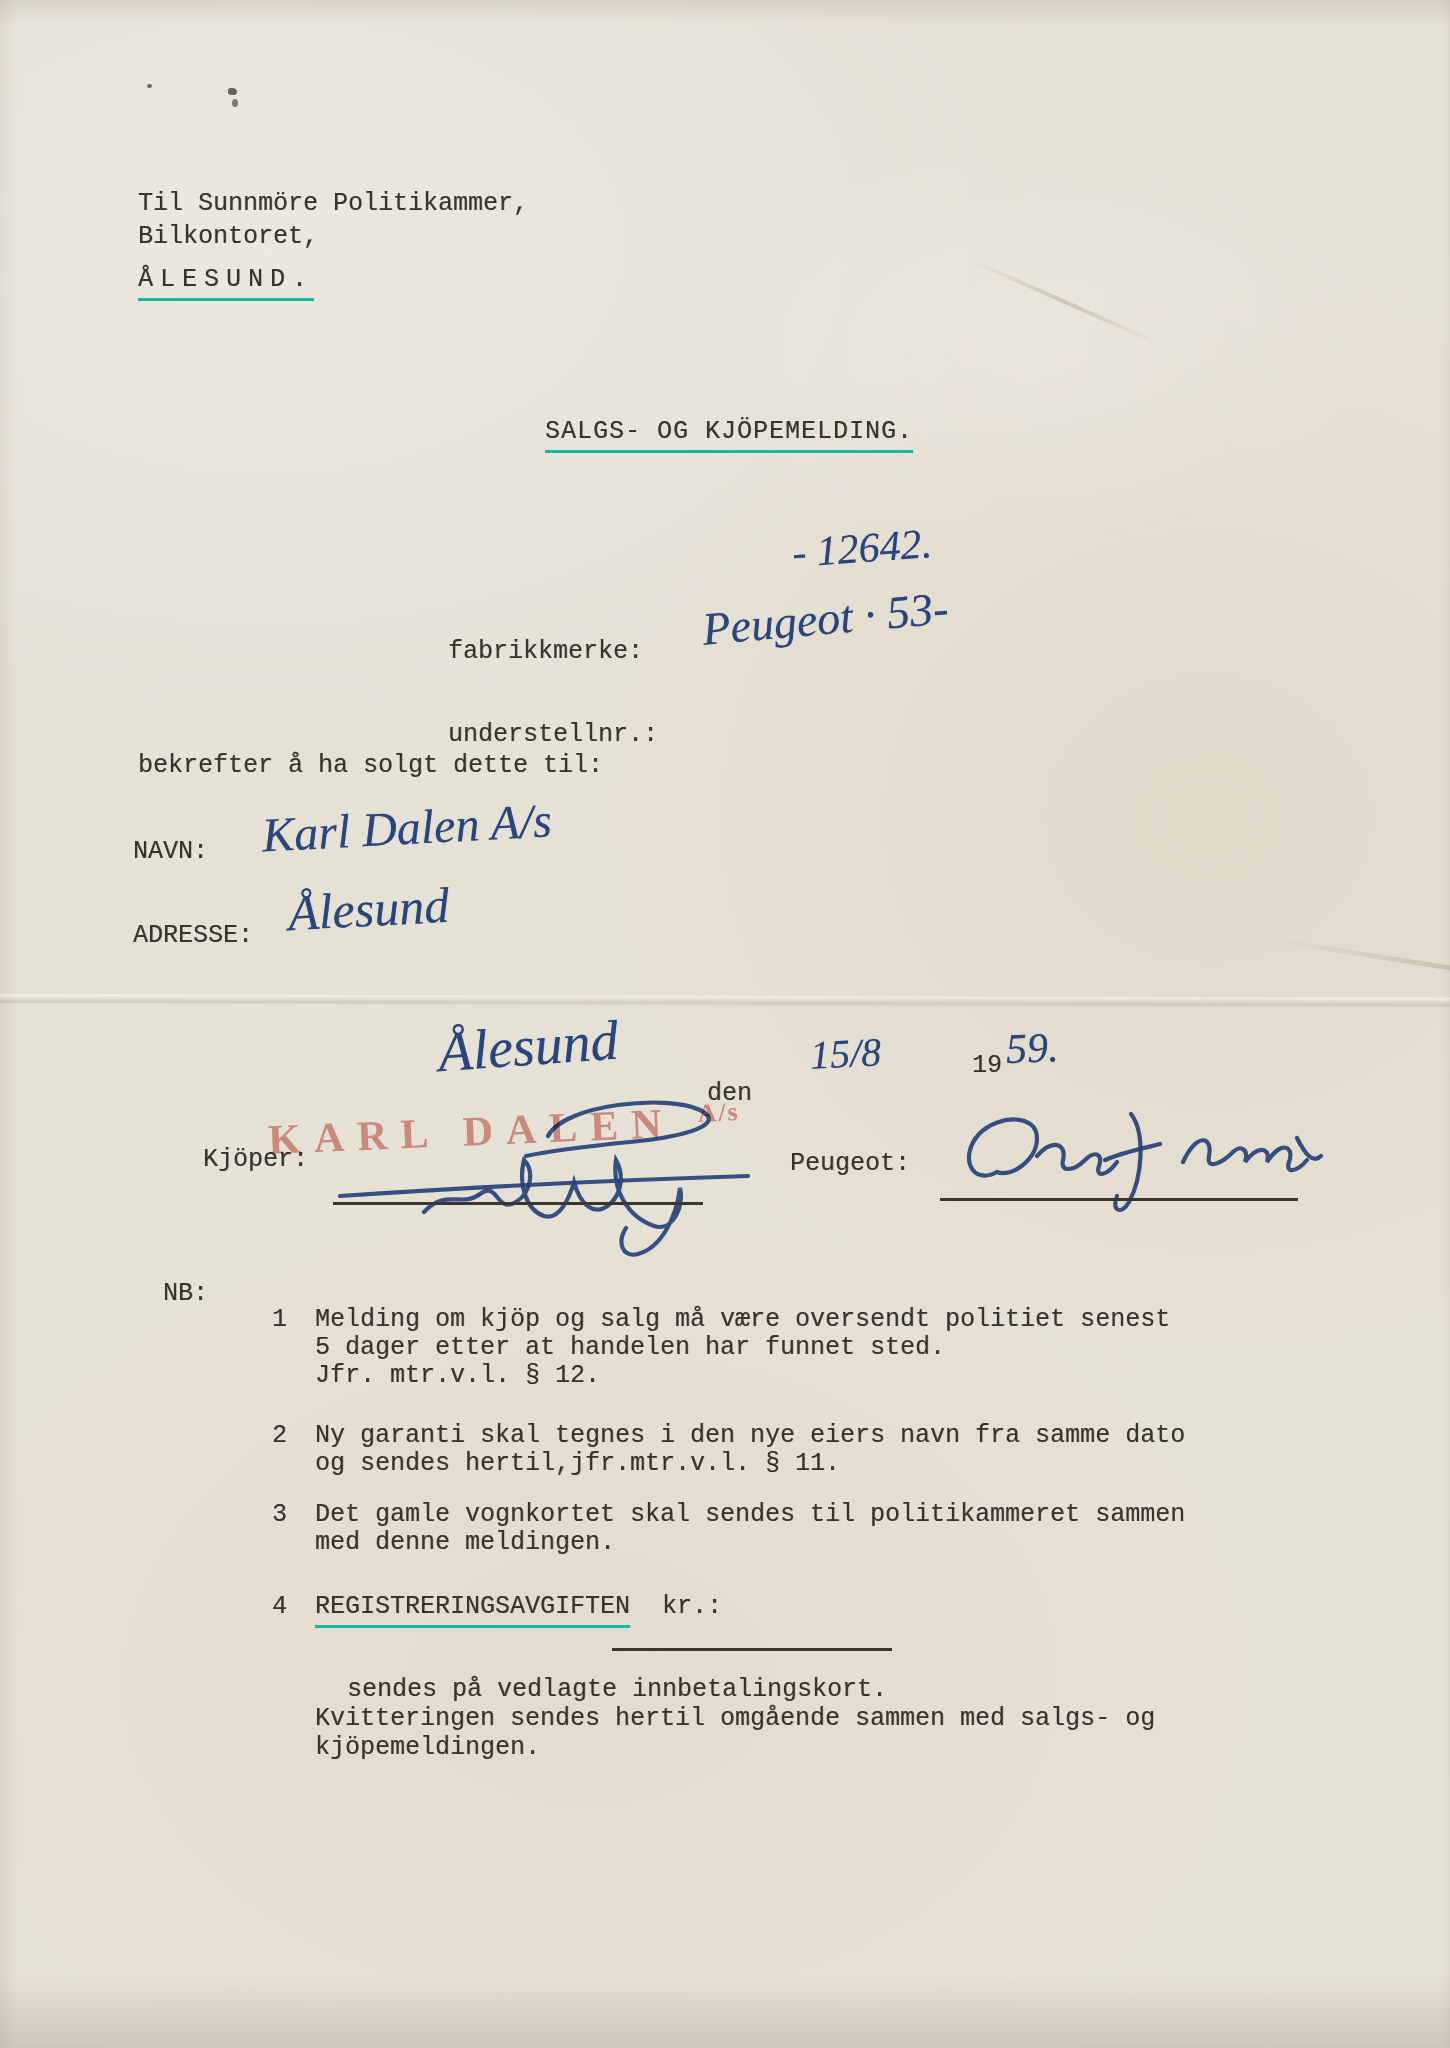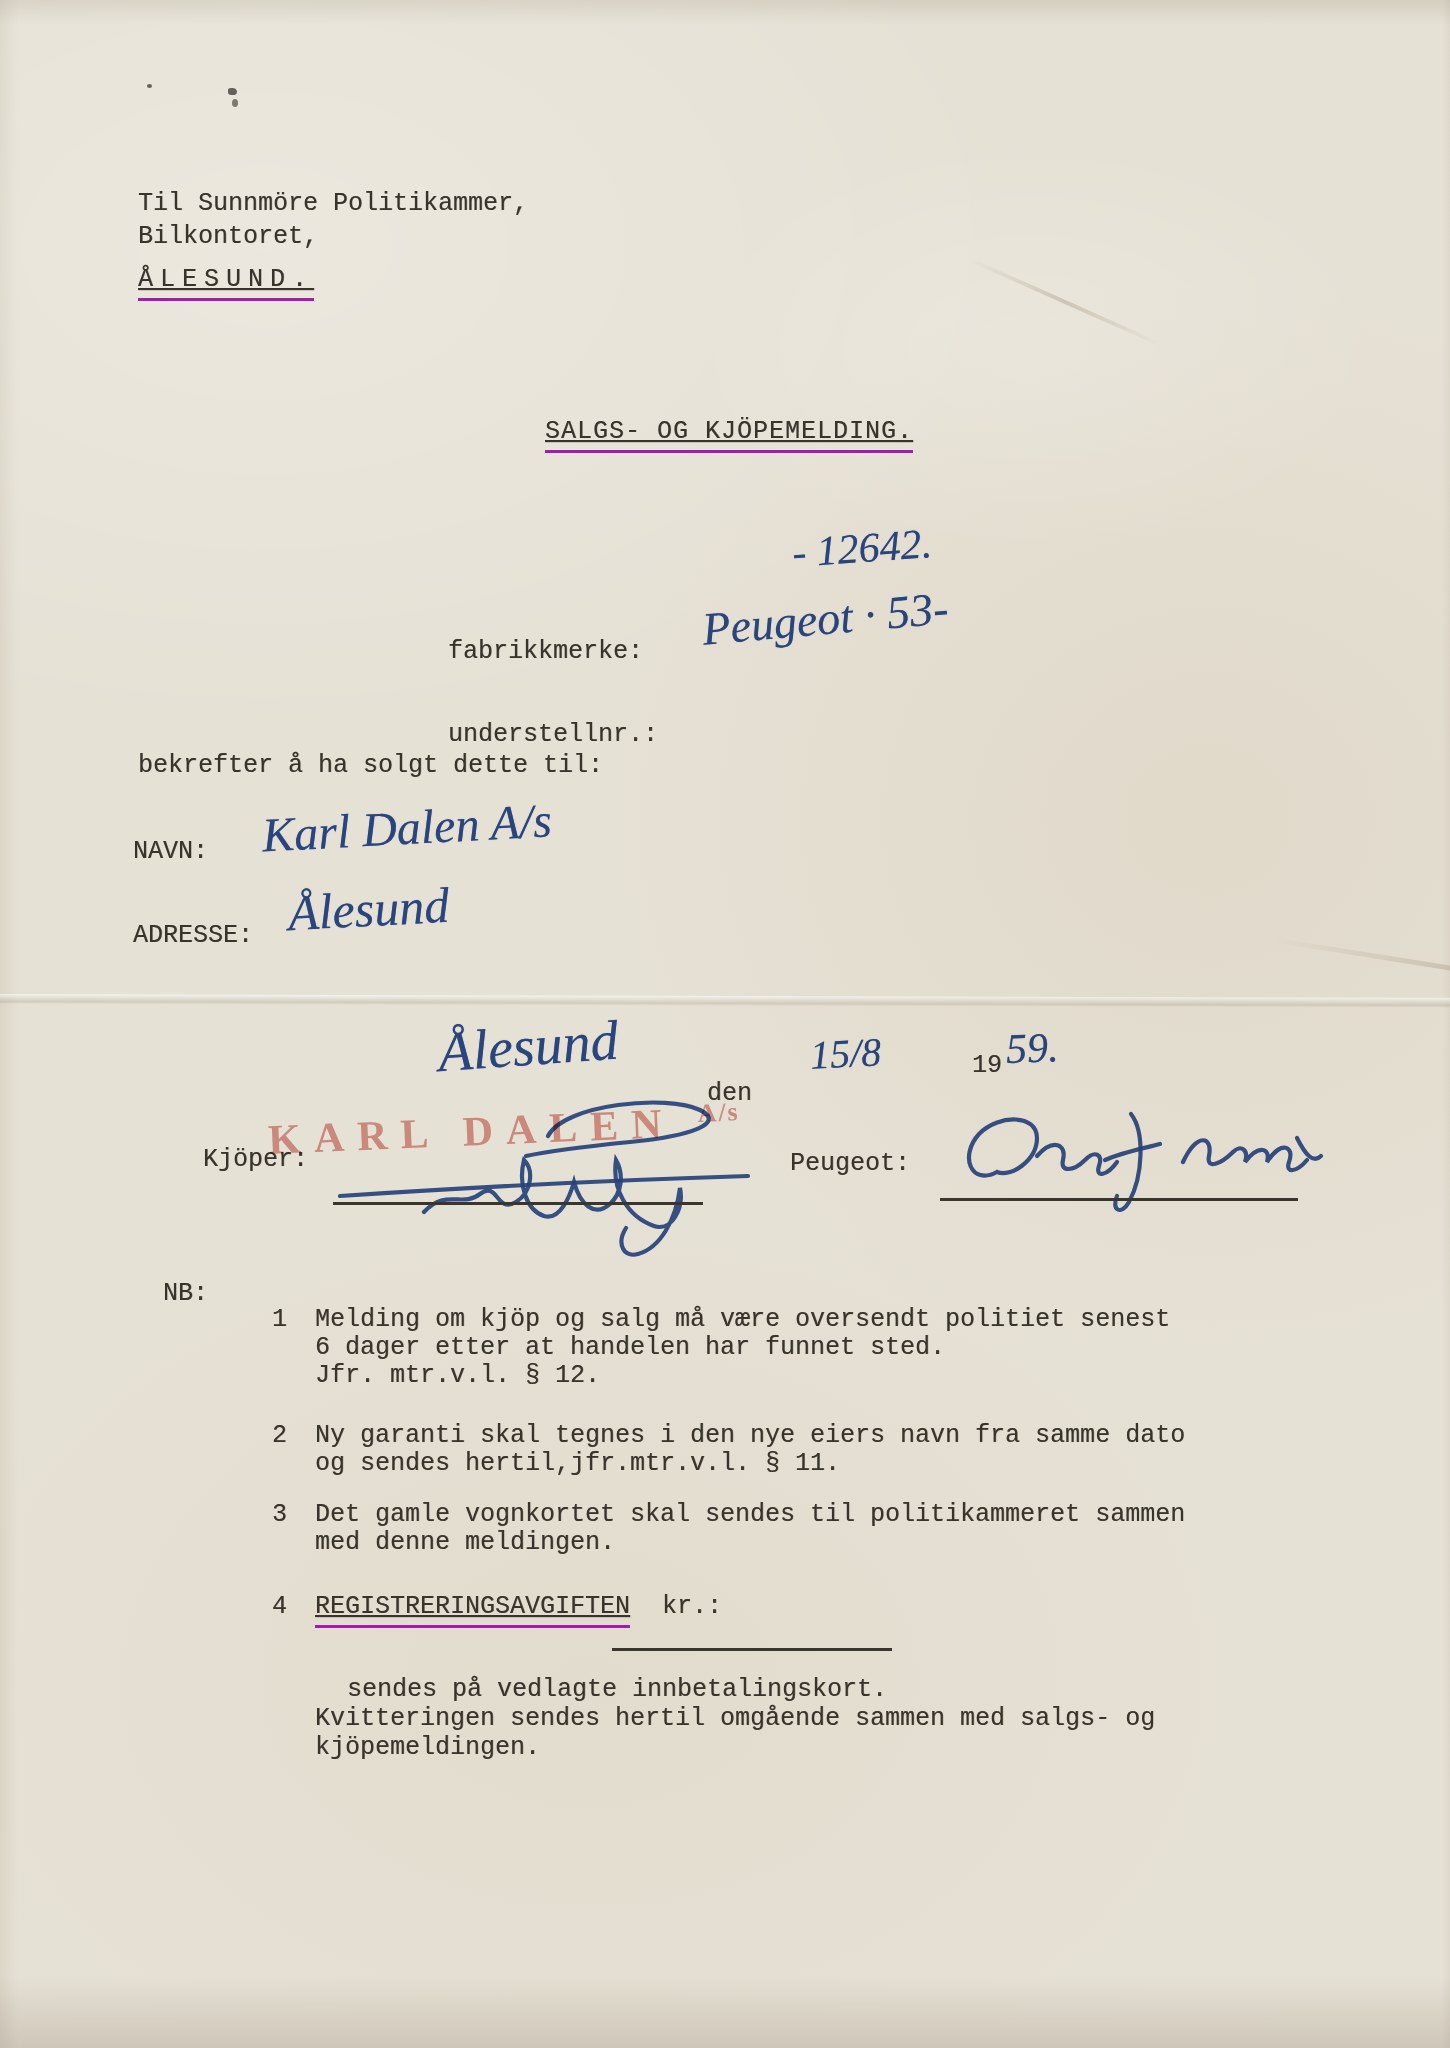--- a/index.html
+++ b/index.html
@@ -42,21 +42,21 @@
   .speck.s2 { left:228px; top:88px; width:9px; height:7px; border-radius:40% 60% 55% 45%; }
   .speck.s3 { left:232px; top:99px; width:6px; height:8px; opacity:0.7; }
 
   
   .t {
     position:absolute; white-space:pre;
     font-family:"Liberation Mono", monospace;
     font-size:25px; line-height:28px; color:#38342c;
     text-shadow:0.4px 0.4px 0.6px rgba(56,52,44,0.45);
   }
-  .u { border-bottom:3px solid #a21caf; padding-bottom:4px;text-decoration:underline; }
+  .u { border-bottom:3px solid #14b8a6; padding-bottom:4px; }
   .wide { letter-spacing:7px; }
 
   
   .hand {
     position:absolute; white-space:pre;
     font-family:"Liberation Serif", "DejaVu Serif", serif;
     font-style:italic; color:#2e4e96;
     text-shadow:0 0 0.7px rgba(46,78,150,0.55);
     mix-blend-mode:multiply;
   }
@@ -133,21 +133,21 @@
     <path d="M160,62 C175,55 200,50 215,46"></path>
     <path d="M238,64 C252,34 268,38 264,58 C261,72 276,66 288,54 C296,46 304,52 300,64 C314,46 326,50 322,64 C336,42 350,48 344,64 C340,76 352,74 362,62"></path>
     <path d="M352,40 C360,56 368,66 376,58"></path>
   </svg>
   <div class="sig-line" style="left:940px; top:1198px; width:358px;"></div>
 
   <div class="t" style="left:163px; top:1280px;">NB:</div>
 
   <div class="t" style="left:272px; top:1306px;">1</div>
   <div class="t" style="left:315px; top:1306px;">Melding om kjöp og salg må være oversendt politiet senest</div>
-  <div class="t" style="left:315px; top:1334px;">6 dager etter at handelen har funnet sted.</div>
+  <div class="t" style="left:315px; top:1334px;">5 dager etter at handelen har funnet sted.</div>
   <div class="t" style="left:315px; top:1362px;">Jfr. mtr.v.l. § 12.</div>
 
   <div class="t" style="left:272px; top:1422px;">2</div>
   <div class="t" style="left:315px; top:1422px;">Ny garanti skal tegnes i den nye eiers navn fra samme dato</div>
   <div class="t" style="left:315px; top:1450px;">og sendes hertil,jfr.mtr.v.l. § 11.</div>
 
   <div class="t" style="left:272px; top:1501px;">3</div>
   <div class="t" style="left:315px; top:1501px;">Det gamle vognkortet skal sendes til politikammeret sammen</div>
   <div class="t" style="left:315px; top:1529px;">med denne meldingen.</div>
 

